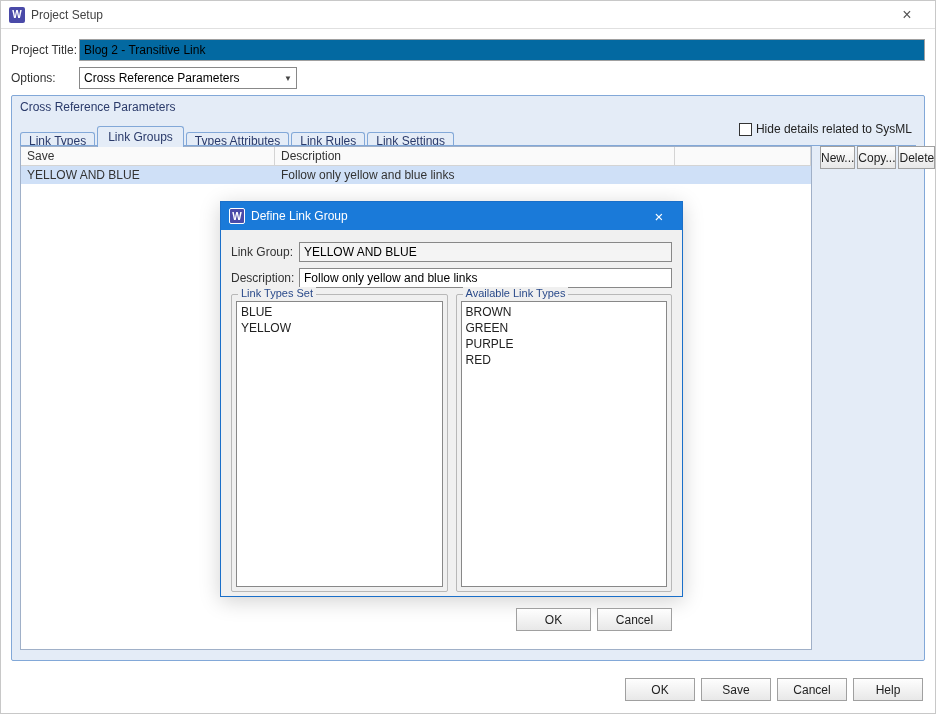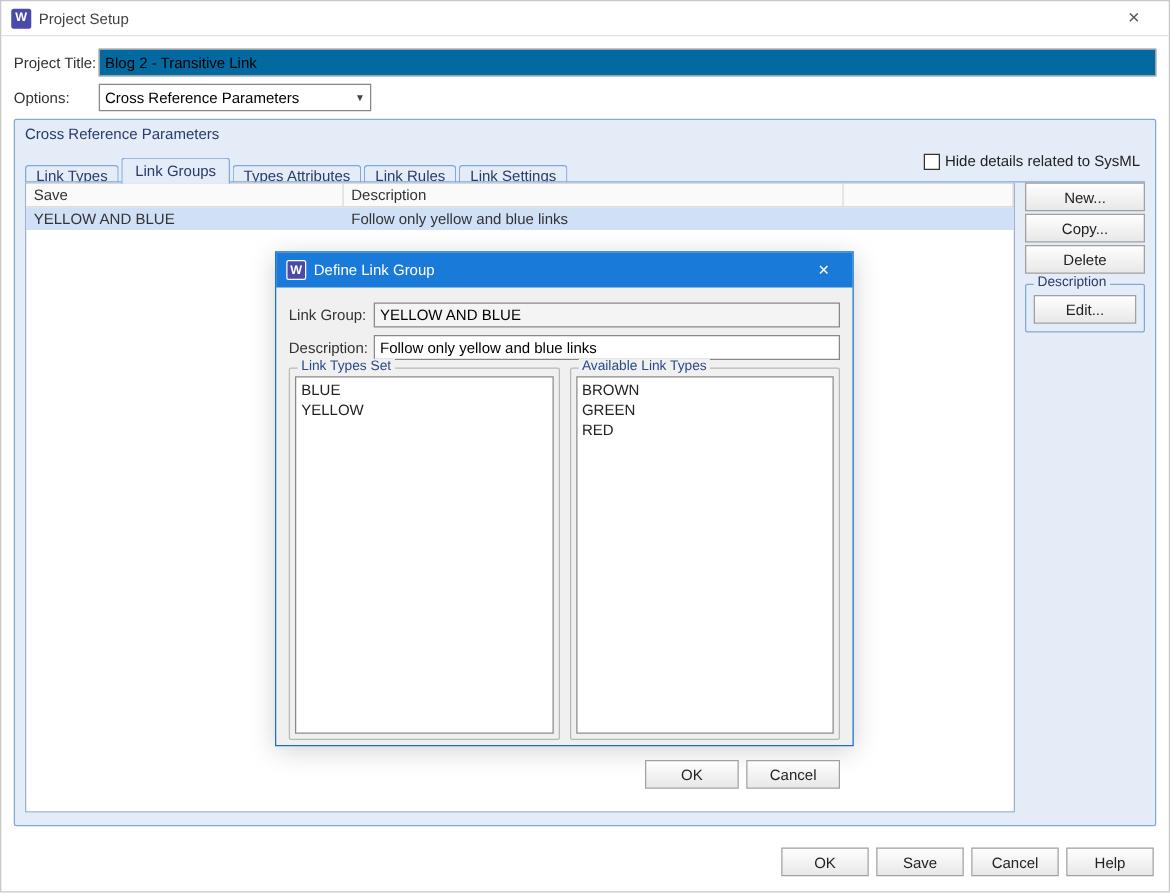--- a/index.html
+++ b/index.html
@@ -34,21 +34,21 @@
     .table-header { display: flex; background: #f4f4f4; }
     .th { border-right: 1px solid #d4d4d4; border-bottom: 1px solid #d4d4d4; padding: 2px 6px; color: #333; background: #fafafa; }
     .th.name { width: 254px; }
     .th.desc { width: 400px; }
     .th.rest { flex: 1; }
     .table-row { display: flex; background: #cfe0f7; }
     .td { padding: 2px 6px; color: #333; }
     .td.name { width: 254px; }
     .td.desc { flex: 1; }
 
-    .side-buttons { width: 96px; margin-left: 8px; display: flex; flex-direction: column; gap: 2px; }
+    .side-buttons { width: 96px; margin-left: 8px; display: flex; flex-direction: row; gap: 2px; }
     .win-btn { height: 23px; border: 1px solid #a0a0a0; background: linear-gradient(#fefefe,#e8e8e8); color: #222; cursor: default; display: flex; align-items: center; justify-content: center; }
     .fieldset { border: 1px solid #82a8d8; border-radius: 2px; margin-top: 6px; padding: 8px 6px 6px 6px; position: relative; }
     .fieldset .legend { position: absolute; top: -8px; left: 6px; background: #e4ecf7; padding: 0 3px; color: #2a3a6a; font-size: 11px; }
 
     .footer-buttons { position: absolute; bottom: 12px; right: 12px; display: flex; gap: 6px; }
     .footer-buttons .win-btn { width: 70px; }
 
     
     .dialog { position: absolute; left: 219px; top: 200px; width: 463px; height: 396px; border: 1px solid #1a6fc9; background: #f0f0f0; box-shadow: 0 4px 20px rgba(0,0,0,0.18); }
     .dialog-titlebar { height: 28px; background: #1a7ad9; color: #fff; display: flex; align-items: center; padding: 0 8px; }
@@ -162,20 +162,21 @@
         <div class="listbox">
           <div>BLUE</div>
           <div>YELLOW</div>
         </div>
       </div>
       <div class="list-fieldset">
         <div class="legend">Available Link Types</div>
         <div class="listbox">
           <div>BROWN</div>
           <div>GREEN</div>
+          <div>PURPLE</div>
           <div>RED</div>
         </div>
       </div>
     </div>
   </div>
   <div class="dialog-footer">
     <div class="win-btn">OK</div>
     <div class="win-btn">Cancel</div>
   </div>
 </div>

